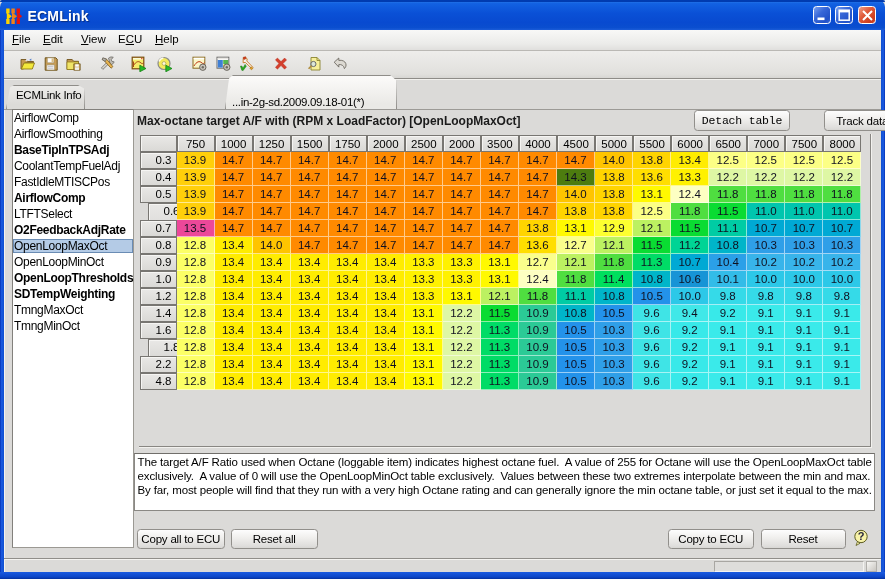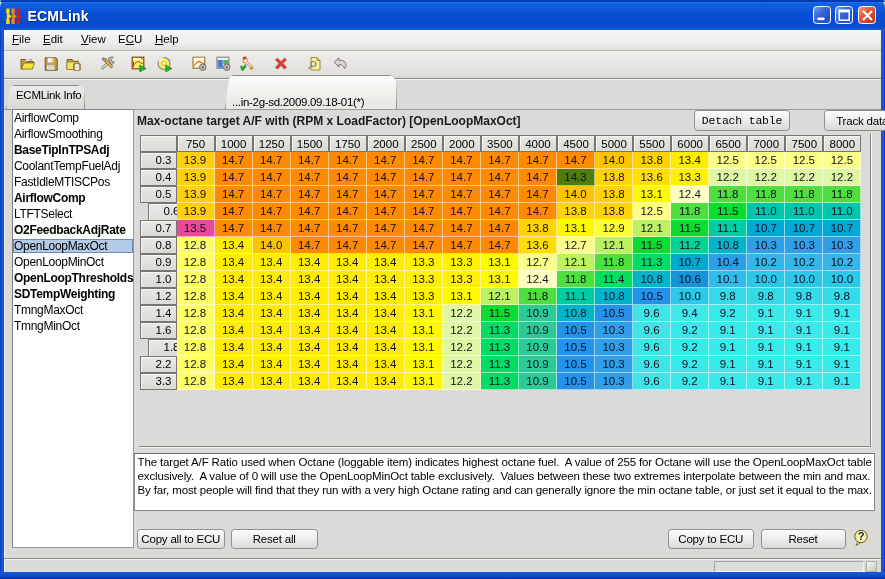--- a/index.html
+++ b/index.html
@@ -497,21 +497,21 @@
     <div class="dc" style="left:341.40px;top:221.60px;width:38.05px;height:17.0px;background:#00DC66">11.3</div>
     <div class="dc" style="left:379.45px;top:221.60px;width:38.05px;height:17.0px;background:#2BCA96">10.9</div>
     <div class="dc" style="left:417.50px;top:221.60px;width:38.05px;height:17.0px;background:#2392EA">10.5</div>
     <div class="dc" style="left:455.55px;top:221.60px;width:38.05px;height:17.0px;background:#2F9FE8">10.3</div>
     <div class="dc" style="left:493.60px;top:221.60px;width:38.05px;height:17.0px;background:#3FE4E6">9.6</div>
     <div class="dc" style="left:531.65px;top:221.60px;width:38.05px;height:17.0px;background:#38E9E9">9.2</div>
     <div class="dc" style="left:569.70px;top:221.60px;width:38.05px;height:17.0px;background:#3AEAEA">9.1</div>
     <div class="dc" style="left:607.75px;top:221.60px;width:38.05px;height:17.0px;background:#3AEAEA">9.1</div>
     <div class="dc" style="left:645.80px;top:221.60px;width:38.05px;height:17.0px;background:#3AEAEA">9.1</div>
     <div class="dc" style="left:683.85px;top:221.60px;width:38.05px;height:17.0px;background:#3AEAEA">9.1</div>
-<div class="hc rh" style="left:0px;top:238.60px;width:37.0px;height:17.0px">3.3</div>
+<div class="hc rh" style="left:0px;top:238.60px;width:37.0px;height:17.0px">4.8</div>
     <div class="dc" style="left:37.00px;top:238.60px;width:38.05px;height:17.0px;background:#FCFF66">12.8</div>
     <div class="dc" style="left:75.05px;top:238.60px;width:38.05px;height:17.0px;background:#FFEC00">13.4</div>
     <div class="dc" style="left:113.10px;top:238.60px;width:38.05px;height:17.0px;background:#FFEC00">13.4</div>
     <div class="dc" style="left:151.15px;top:238.60px;width:38.05px;height:17.0px;background:#FFEC00">13.4</div>
     <div class="dc" style="left:189.20px;top:238.60px;width:38.05px;height:17.0px;background:#FFEC00">13.4</div>
     <div class="dc" style="left:227.25px;top:238.60px;width:38.05px;height:17.0px;background:#FFEC00">13.4</div>
     <div class="dc" style="left:265.30px;top:238.60px;width:38.05px;height:17.0px;background:#FFF900">13.1</div>
     <div class="dc" style="left:303.35px;top:238.60px;width:38.05px;height:17.0px;background:#DEF7A4">12.2</div>
     <div class="dc" style="left:341.40px;top:238.60px;width:38.05px;height:17.0px;background:#00DC66">11.3</div>
     <div class="dc" style="left:379.45px;top:238.60px;width:38.05px;height:17.0px;background:#2BCA96">10.9</div>

